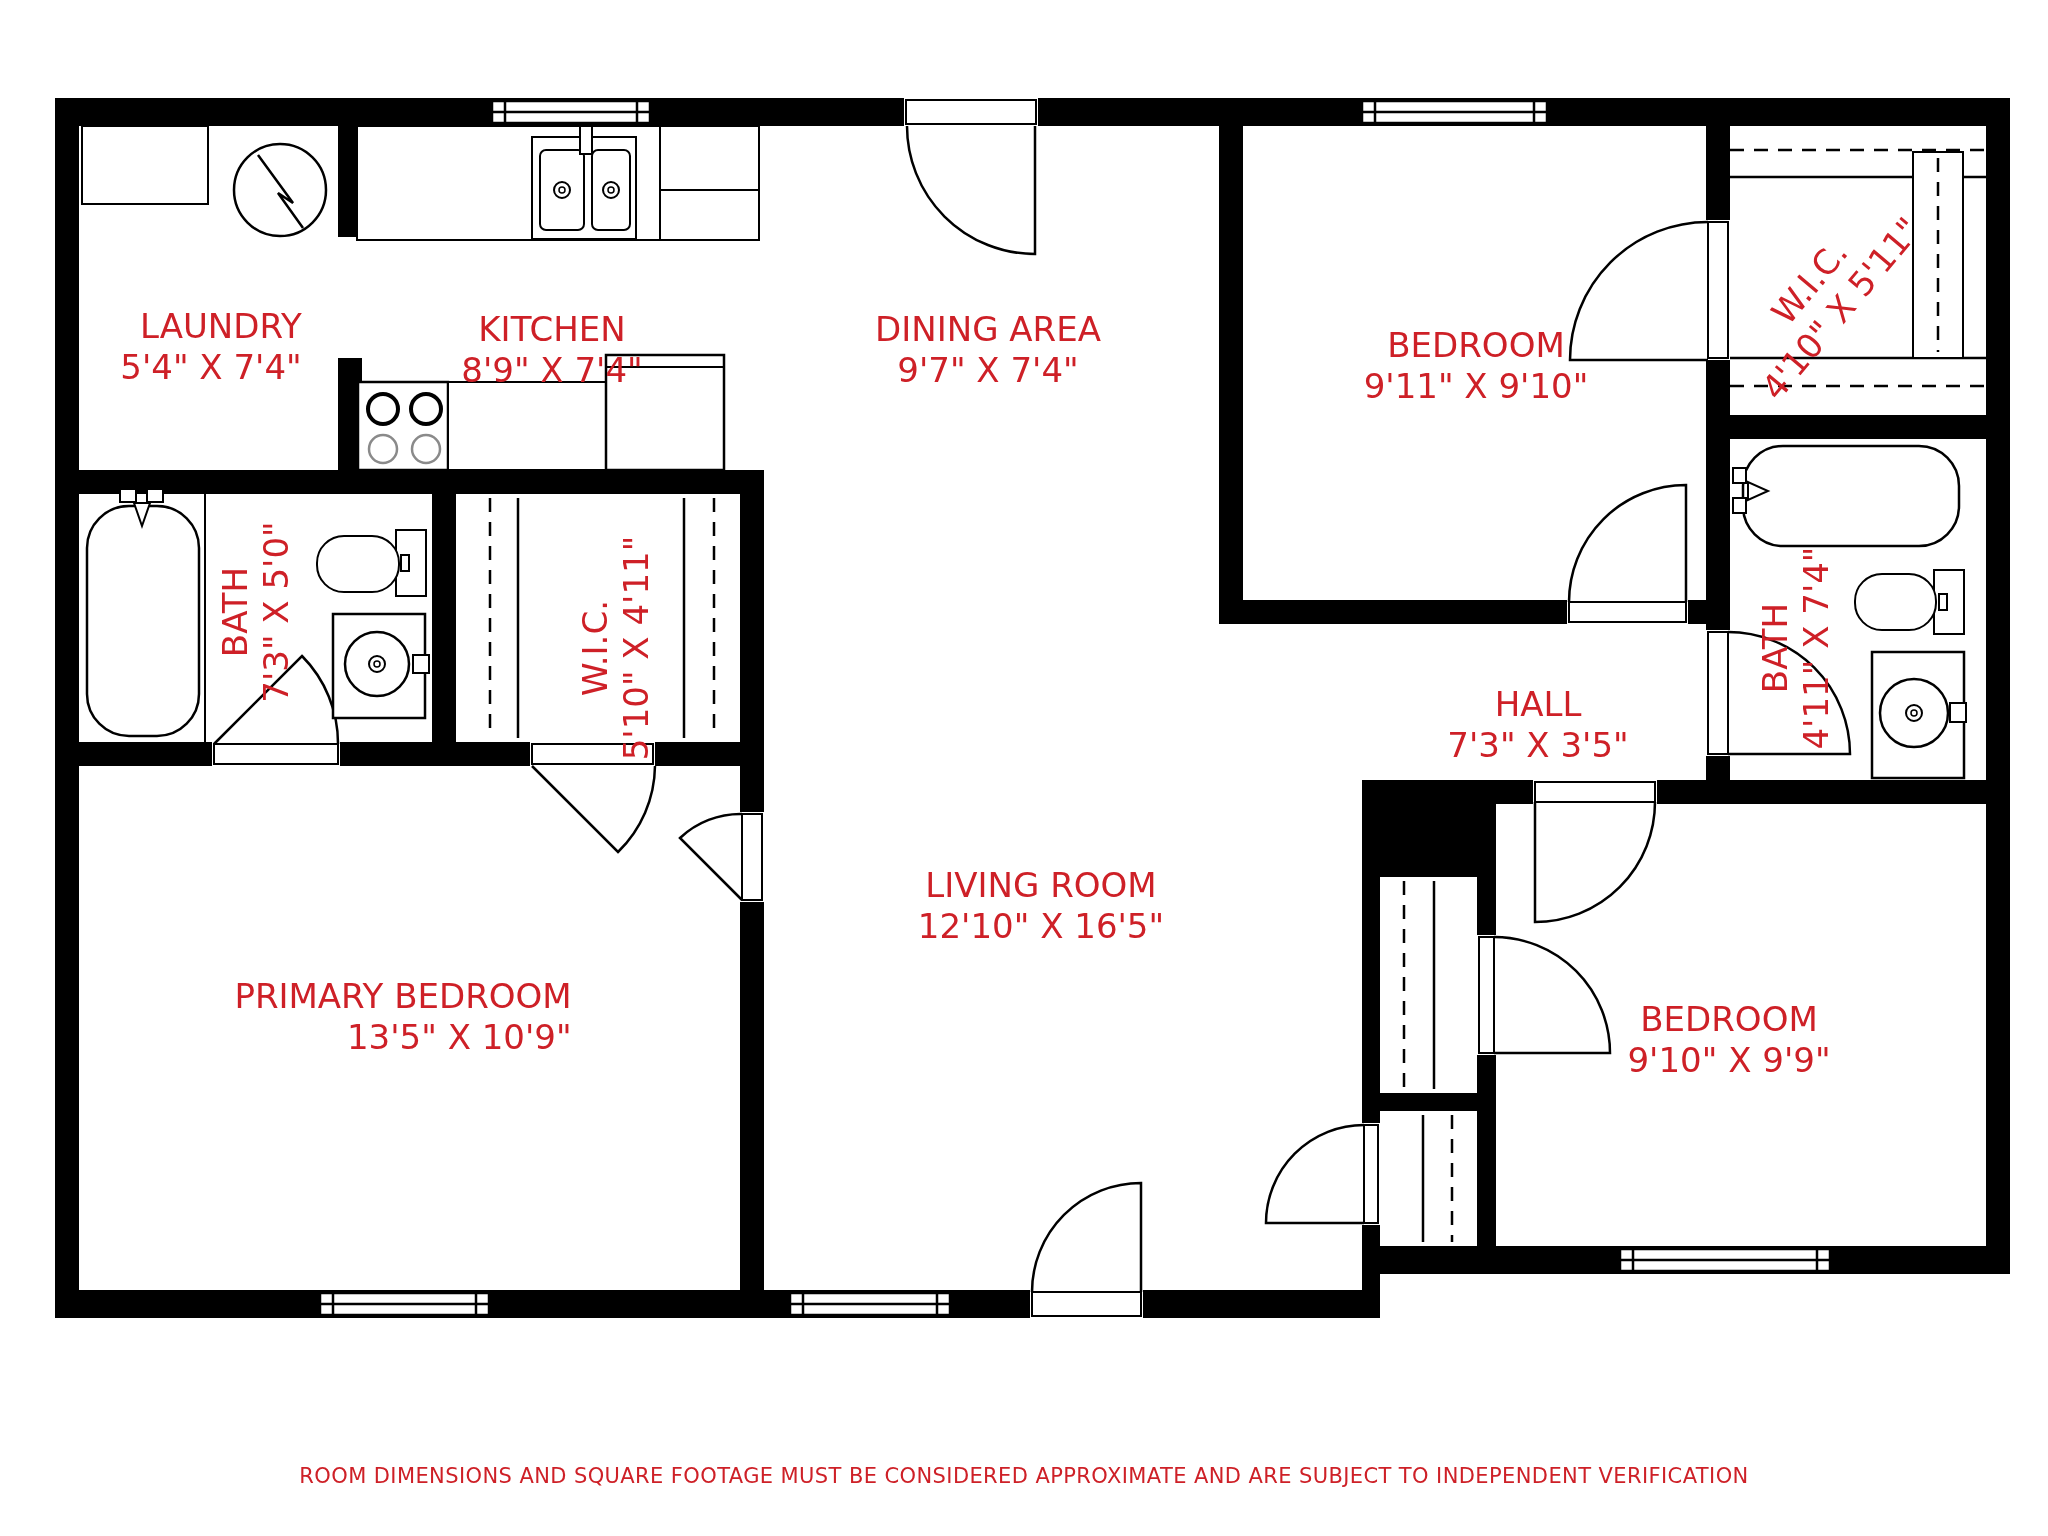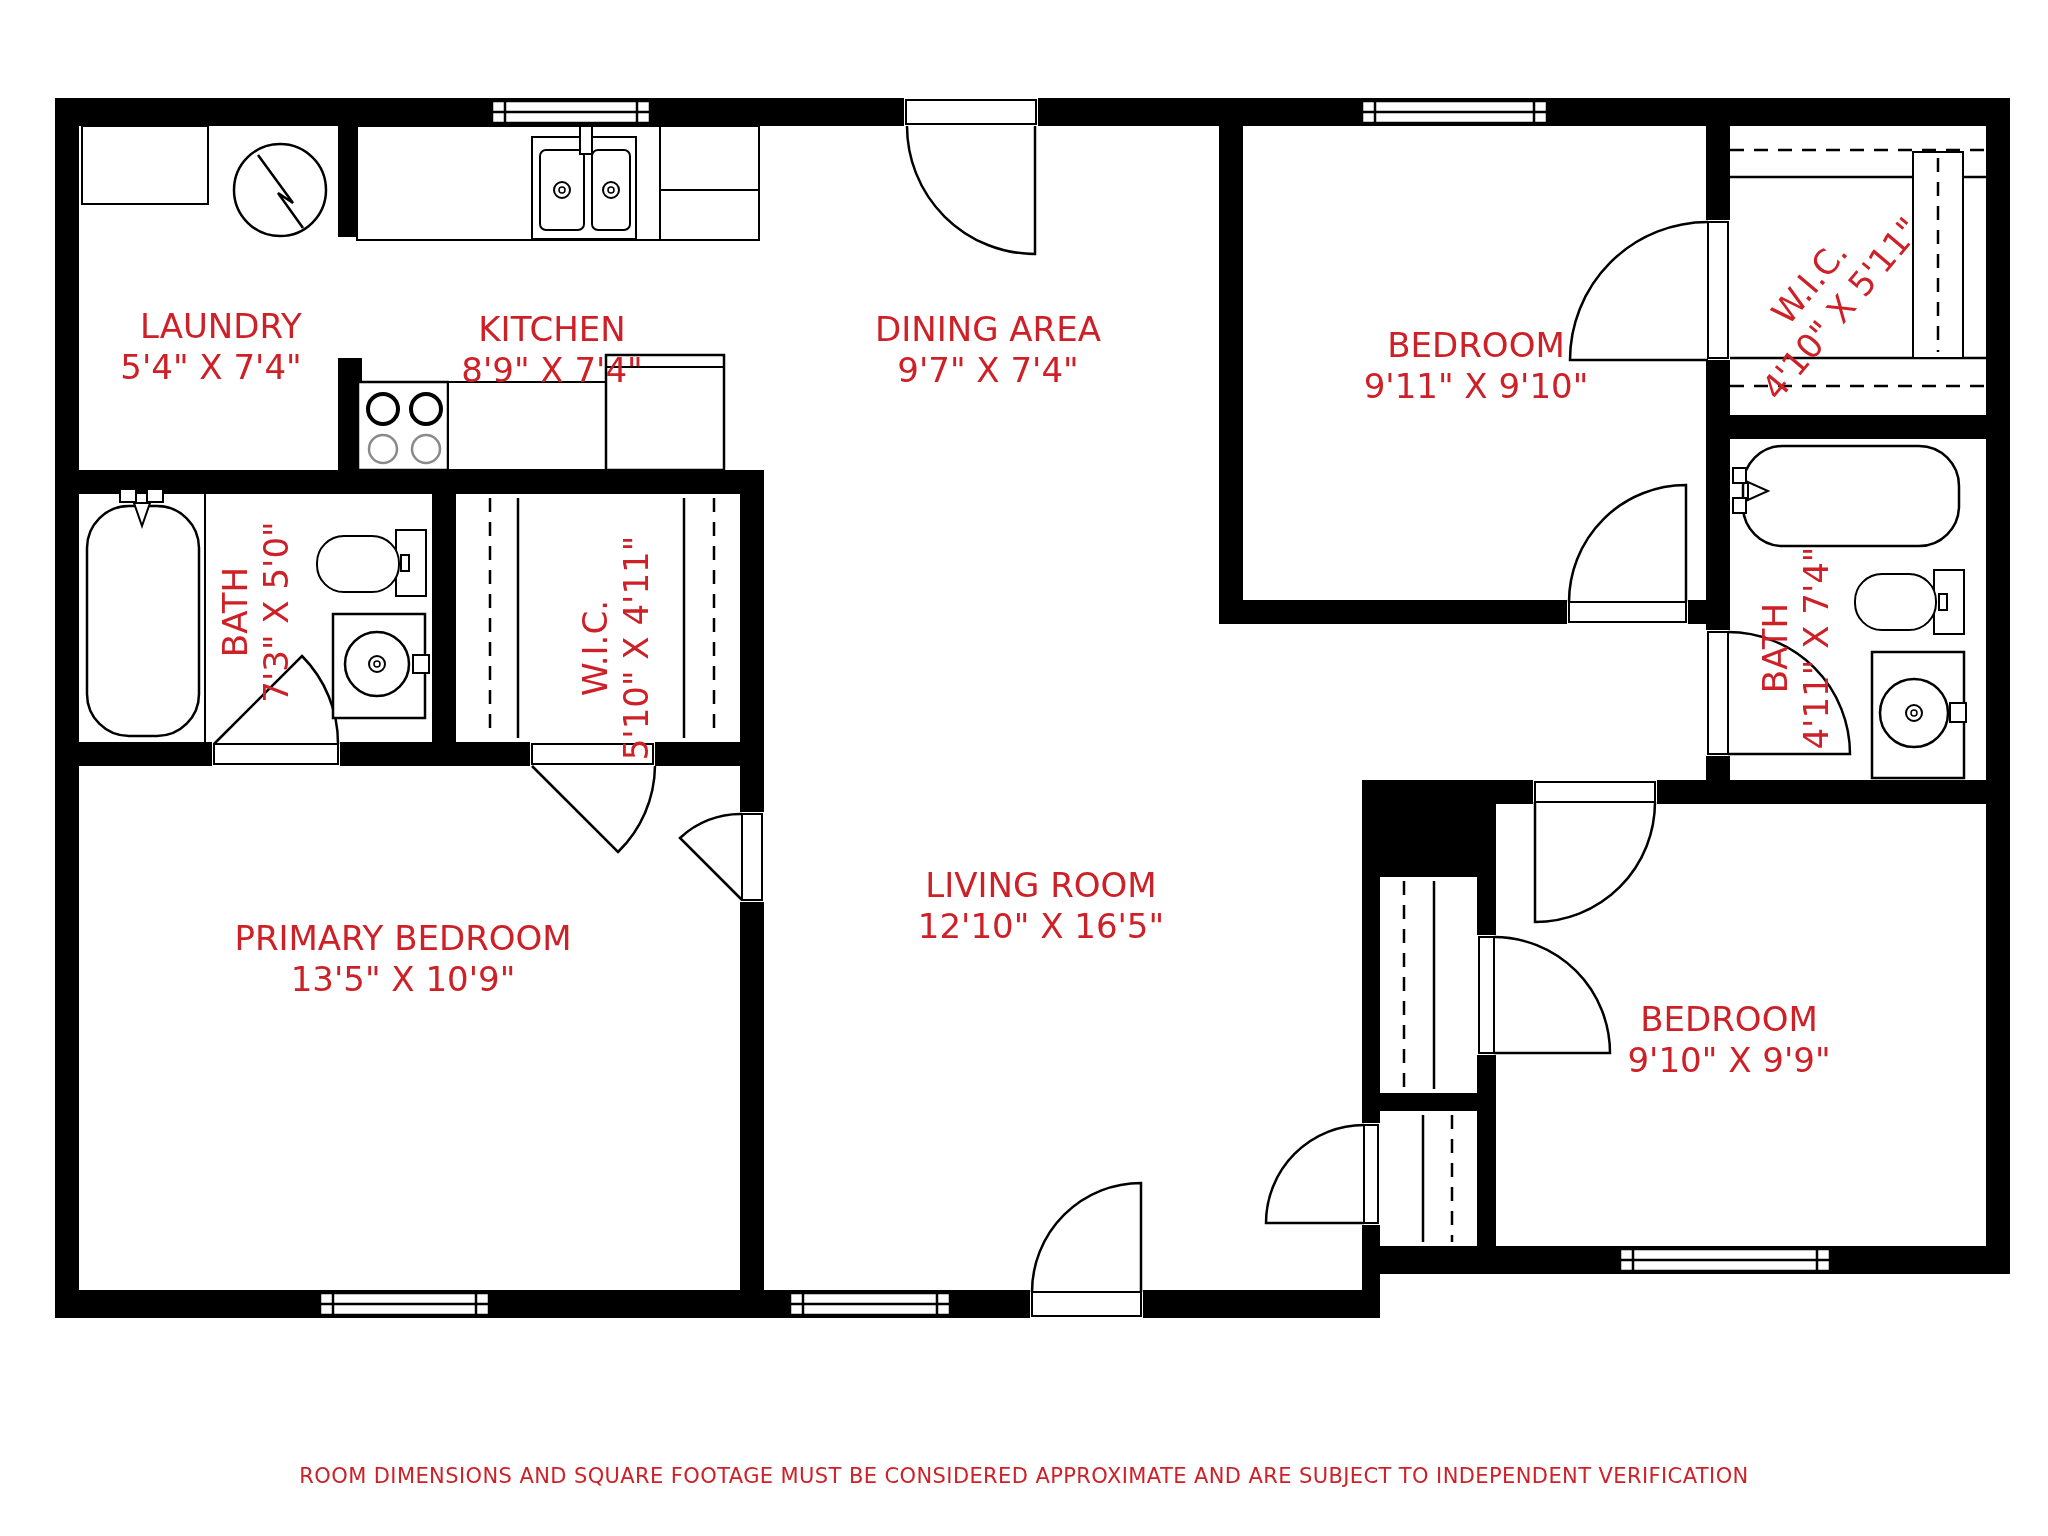--- a/index.html
+++ b/index.html
@@ -280,29 +280,33 @@
   <div>4'10" X 5'11"</div>
 </div>
 <div class="room-label rot90" style="left:256px;top:612px;">
   <div>BATH</div>
   <div>7'3" X 5'0"</div>
 </div>
 <div class="room-label rot90" style="left:616px;top:648px;">
   <div>W.I.C.</div>
   <div>5'10" X 4'11"</div>
 </div>
+<div class="room-label" style="left:1538px;top:725px;">
+  <div>HALL</div>
+  <div>7'3" X 3'5"</div>
+</div>
 <div class="room-label rot90" style="left:1796px;top:648px;">
   <div>BATH</div>
   <div>4'11" X 7'4"</div>
 </div>
 <div class="room-label" style="left:1041px;top:906px;">
   <div>LIVING ROOM</div>
   <div>12'10" X 16'5"</div>
 </div>
-<div class="room-label" style="left:403px;top:959px;">
+<div class="room-label" style="left:403px;top:1017px;text-align:right;">
   <div>PRIMARY BEDROOM</div>
   <div>13'5" X 10'9"</div>
 </div>
 <div class="room-label" style="left:1729px;top:1040px;">
   <div>BEDROOM</div>
   <div>9'10" X 9'9"</div>
 </div>
 
 <div class="disclaimer">ROOM DIMENSIONS AND SQUARE FOOTAGE MUST BE CONSIDERED APPROXIMATE AND ARE SUBJECT TO INDEPENDENT VERIFICATION</div>
 

